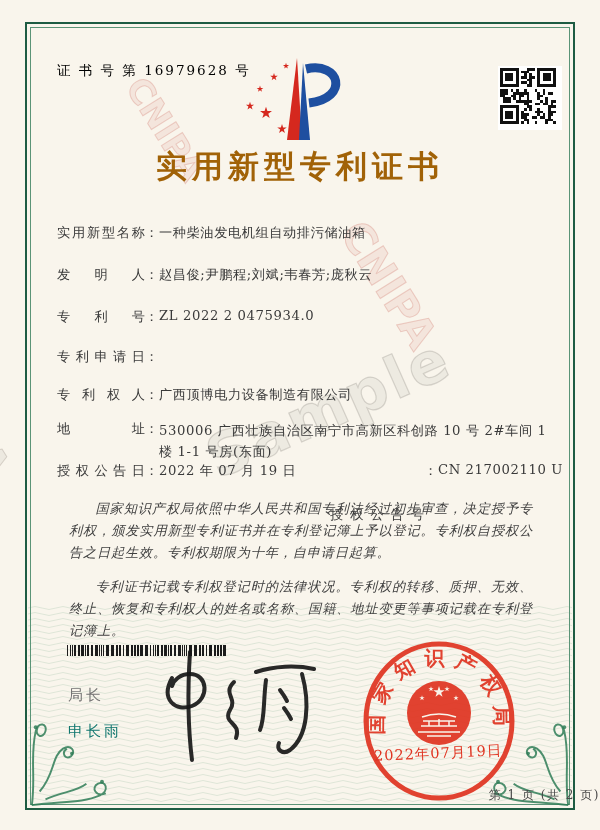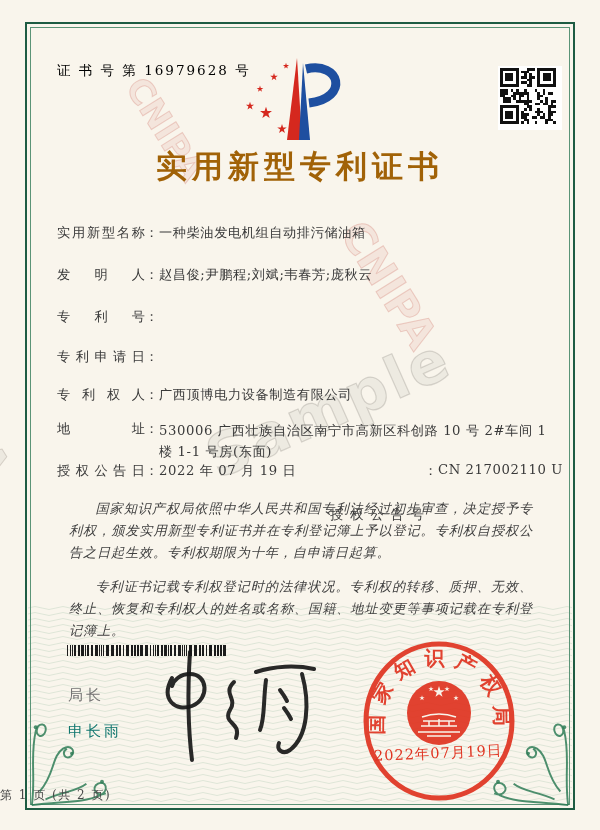--- a/index.html
+++ b/index.html
@@ -54,21 +54,21 @@
   .signer-name{position:absolute;left:68px;top:722px;font-family:"DejaVu Sans","Liberation Sans",sans-serif;font-size:15px;letter-spacing:3px;color:#0f766e;}
   .signature{position:absolute;left:150px;top:648px;width:170px;height:115px;}
   .signature path{fill:none;stroke:#171717;stroke-width:4;stroke-linecap:round;opacity:.92;}
   
   .seal{position:absolute;left:357px;top:641px;width:168px;height:164px;opacity:.93;}
   .seal-ring{fill:none;stroke:var(--sealred);stroke-width:5;}
   .seal-ring-text{font-family:"DejaVu Serif","Liberation Serif",serif;font-size:20px;font-weight:700;letter-spacing:9px;fill:var(--sealred);}
   .seal-gate{fill:none;stroke:var(--paper);stroke-width:1.5;}
   .seal-date{position:absolute;left:374px;top:744px;font-size:14.5px;letter-spacing:1px;color:var(--sealred);transform:rotate(-2.5deg);white-space:nowrap;}
   
-  .footer{position:absolute;left:0;right:0;top:787px;text-align:left;font-size:12px;letter-spacing:1.5px;color:#474747;}
+  .footer{position:absolute;left:0;right:0;top:787px;text-align:right;font-size:12px;letter-spacing:1.5px;color:#474747;}
   
   .orn{position:absolute;bottom:20px;width:112px;height:112px;}
   .orn path{fill:none;stroke:#2f7d57;stroke-width:2;opacity:.85;}
   .orn circle{fill:#2f7d57;opacity:.85;}
   .orn-left{left:26px;}
   .orn-right{right:26px;transform:scaleX(-1);}
   .barcode svg rect, .qr svg rect{shape-rendering:crispEdges;}
 </style>
 </head>
 <body>
@@ -300,20 +300,21 @@
         <span class="fval">一种柴油发电机组自动排污储油箱</span>
     </div>
     <div class="frow" style="top:42px">
       <span class="flabel">发明人</span>
         <span class="fcolon">：</span>
         <span class="fval">赵昌俊;尹鹏程;刘斌;韦春芳;庞秋云</span>
     </div>
     <div class="frow" style="top:84px">
       <span class="flabel">专利号</span>
         <span class="fcolon">：</span>
+        <span class="fval">ZL 2022 2 0475934.0</span>
     </div>
     <div class="frow" style="top:124px">
       <span class="flabel">专利申请日</span>
         <span class="fcolon">：</span>
     </div>
     <div class="frow" style="top:162px">
       <span class="flabel">专利权人</span>
         <span class="fcolon">：</span>
         <span class="fval">广西顶博电力设备制造有限公司</span>
     </div>

